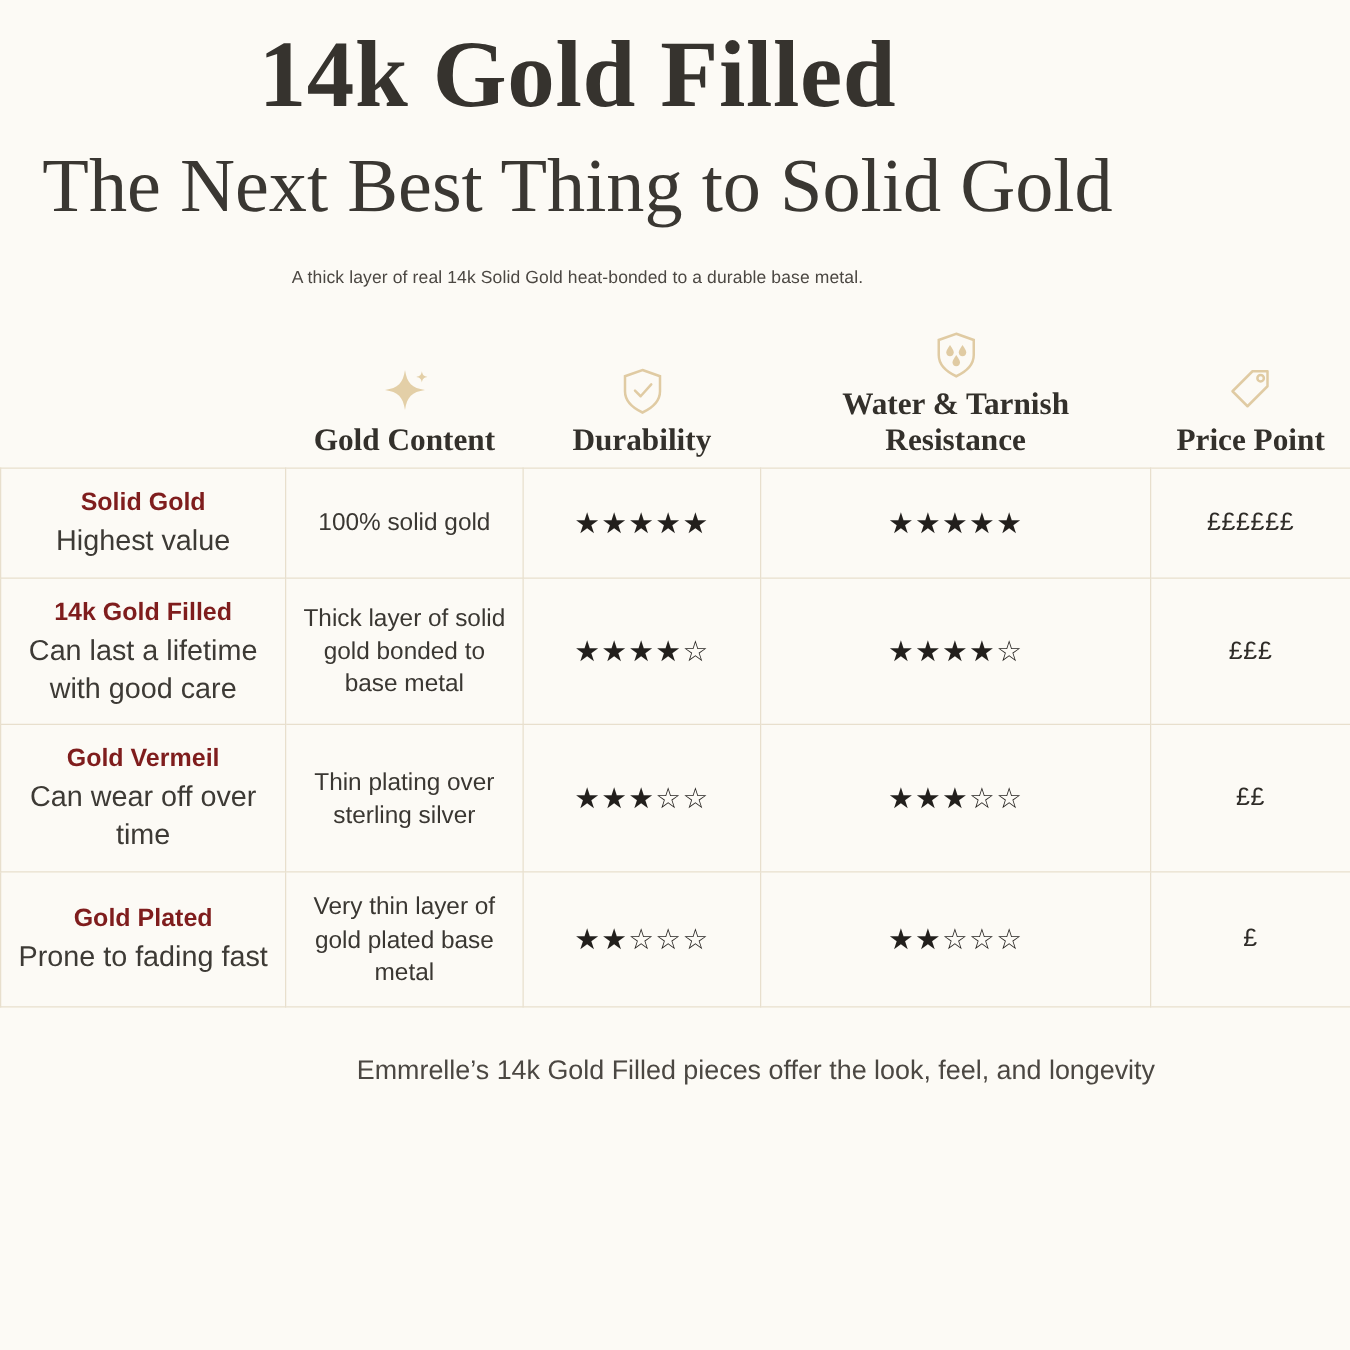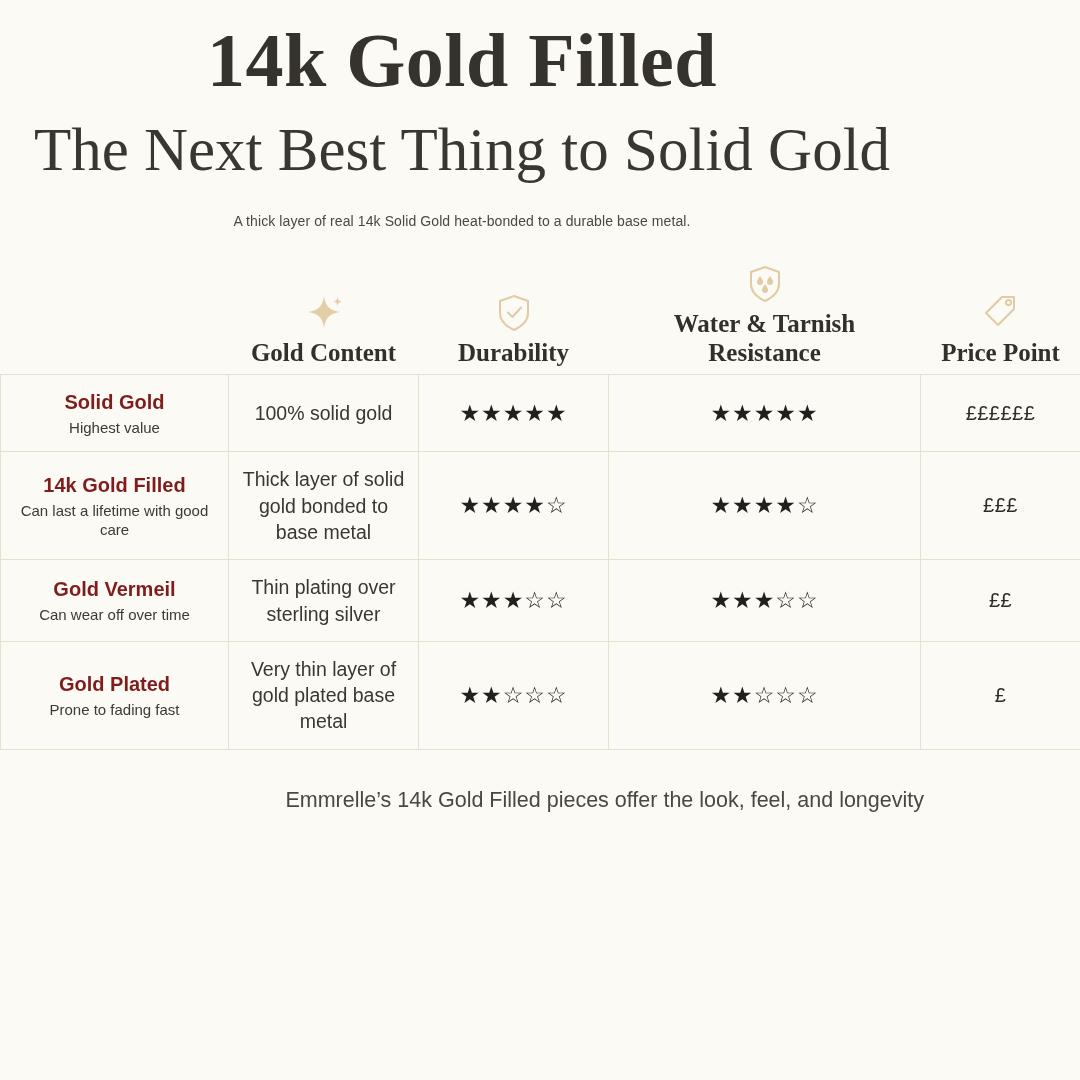--- a/index.html
+++ b/index.html
@@ -101,21 +101,21 @@
 
   .rowname {
     font-weight: bold;
     font-size: 20px;
     color: #7f1d1d;
     display: block;
     margin-bottom: 2px;
   }
   .rowdesc {
     display: block;
-    font-size: 15px;
+    font-size: 23px;
     color: #3d3a35;
     line-height: 1.3;
   }
   .stars {
     font-size: 23px;
     letter-spacing: 1px;
     color: #221f1c;
     white-space: nowrap;
   }
   .price {

